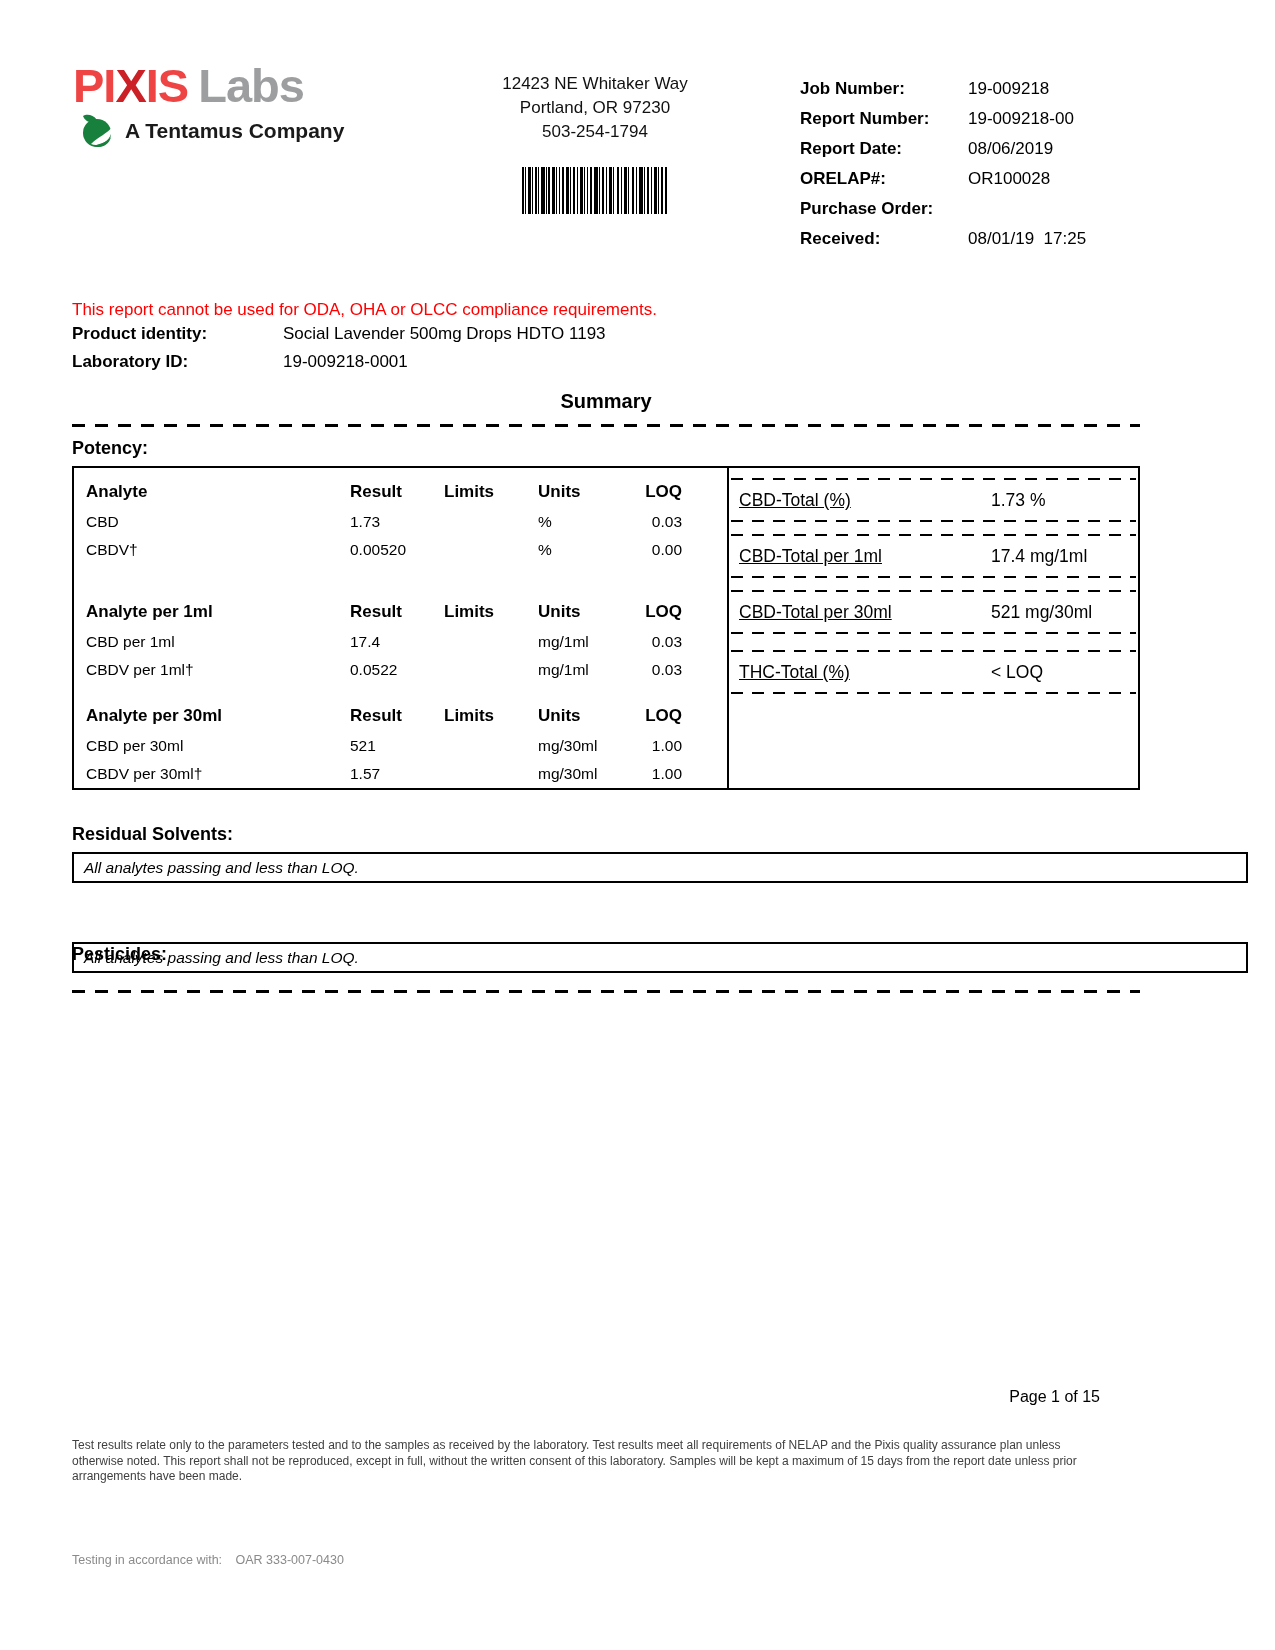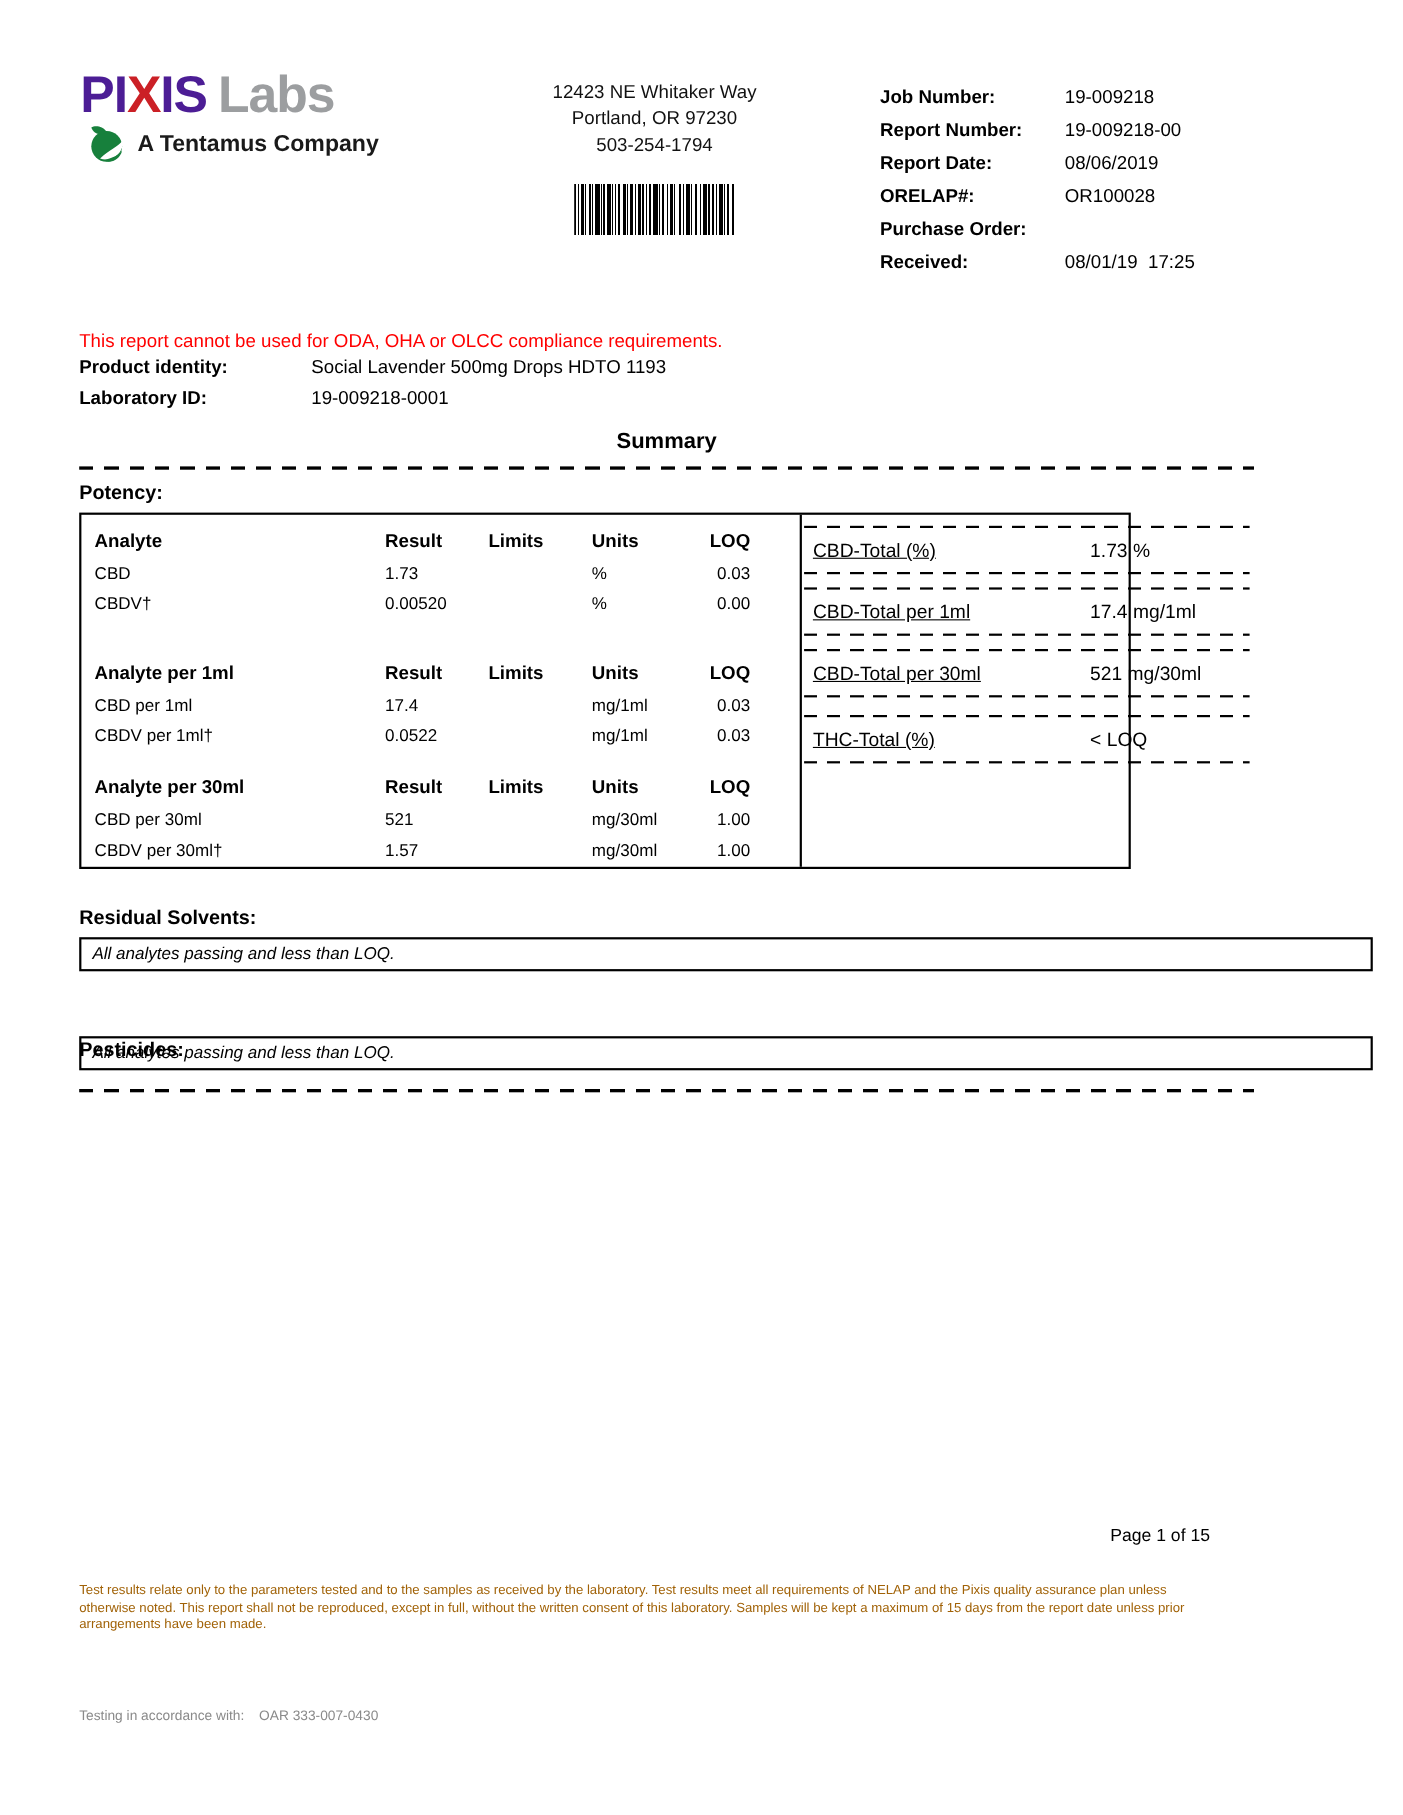--- a/index.html
+++ b/index.html
@@ -2,21 +2,21 @@
 <html><head>
 <meta charset="utf-8">
 <style>
   * { margin:0; padding:0; box-sizing:border-box; }
   body { background:#fff; font-family:"Liberation Sans", sans-serif; color:#000; }
   .page { position:relative; width:1275px; height:1650px; background:#ffffff; overflow:hidden; }
 
   
   .logo { position:absolute; left:73px; top:62px; }
   .logo-text { font-size:47px; font-weight:800; letter-spacing:-1px; line-height:1; }
-  .lg-dark { color:#4c1d95; }
+  .lg-dark { color:#ef4444; }
   .lg-red  { color:#cb2026; }
   .lg-gray { color:#9c9ea0; margin-left:10px; font-weight:700; }
   .tagline { display:flex; align-items:center; margin-top:4px; margin-left:8px; }
   .tagline svg { width:36px; height:36px; }
   .tagline-text { font-size:21px; font-weight:700; color:#1a1a1a; margin-left:8px; }
 
   .address { position:absolute; left:450px; top:72px; width:290px; text-align:center;
              font-size:17px; line-height:24px; color:#111; }
 
   .barcode { position:absolute; left:522px; top:167px; width:146px; height:47px; }
@@ -37,21 +37,21 @@
   .summary-title { position:absolute; left:72px; top:390px; width:1068px; text-align:center;
                    font-size:20px; font-weight:700; }
   .dash-sep { position:absolute; left:72px; width:1068px; height:3px;
               background-image:repeating-linear-gradient(to right, #000 0 13px, transparent 13px 23px); }
   .dash1 { top:424px; }
   .dash2 { top:990px; }
 
   .section-heading { position:absolute; left:72px; font-size:18px; font-weight:700; }
   .potency-heading { top:438px; }
 
-  .potency-box { position:absolute; left:72px; top:466px; width:956px; height:324px;
+  .potency-box { position:absolute; left:72px; top:466px; width:1068px; height:324px;
                  border:2px solid #000; }
   .pot-divider { position:absolute; left:653px; top:0; bottom:0; width:0; border-left:2px solid #000; }
 
   .pot-table { position:absolute; left:12px; display:grid;
                grid-template-columns:264px 94px 94px 98px 46px; }
   .t1 { top:8px; } .t2 { top:128px; } .t3 { top:232px; }
   .pot-table .h { font-weight:700; font-size:17px; height:32px; line-height:32px; }
   .pot-table .c { font-size:15.5px; height:28px; line-height:28px; }
   .col-loq { text-align:right; }
 
@@ -70,21 +70,21 @@
   .rs-heading { top:824px; }
   .pest-heading { top:944px; }
   .note-box { position:absolute; left:72px; width:1176px; height:31px; border:2px solid #000;
               line-height:27px; padding-left:10px; font-size:15.5px; font-style:italic; }
   .rs-box { top:852px; }
   .pest-box { top:942px; }
 
   
   .page-num { position:absolute; left:900px; top:1388px; width:200px; text-align:right; font-size:16px; }
   .disclaimer { position:absolute; left:72px; top:1438px; width:1005px; font-size:12px;
-                line-height:15.5px; color:#a16207; }
+                line-height:15.5px; color:#404040; }
   .testing { position:absolute; left:72px; top:1553px; color:#8a8a8a; font-size:12.5px; }
   .t-label { display:inline-block; width:160px; }
   .t-value { display:inline-block; }
 </style>
 </head>
 <body>
 
 <div class="page">
 
   <div class="logo">

